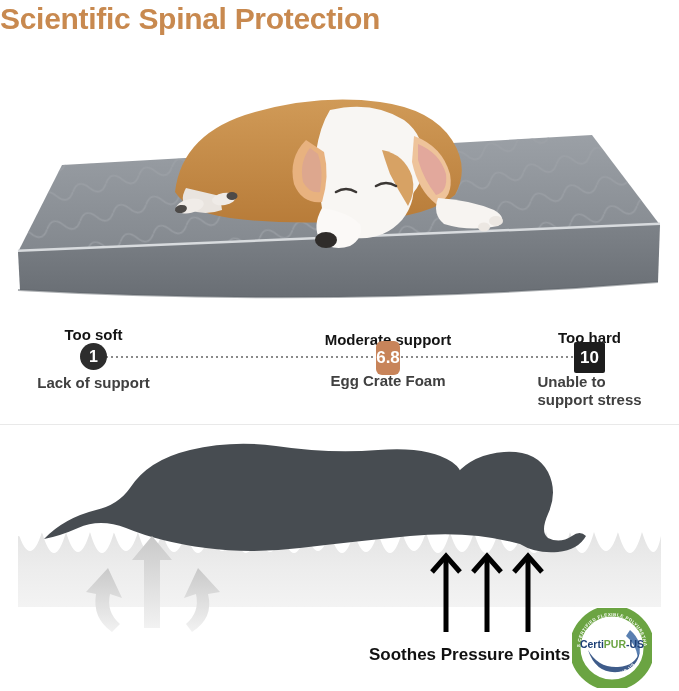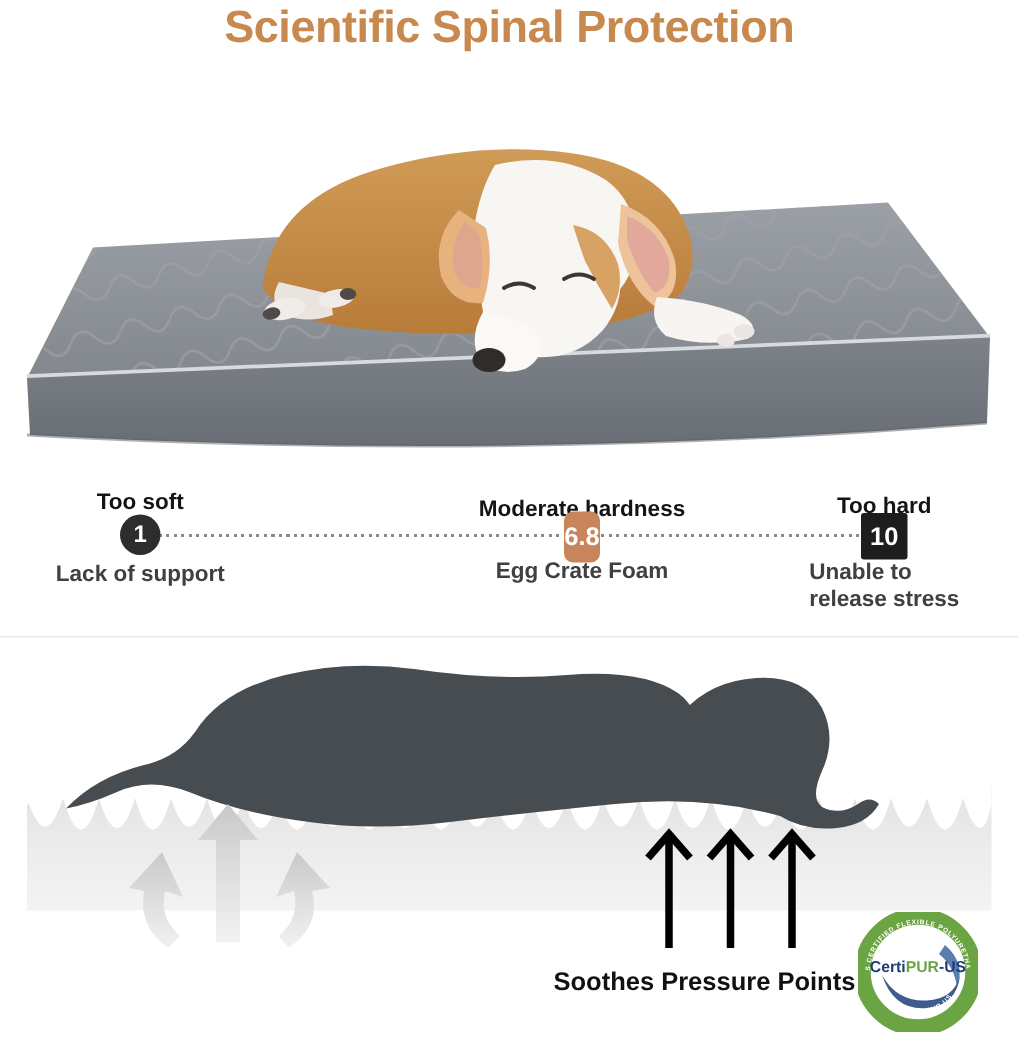--- a/index.html
+++ b/index.html
@@ -9,21 +9,21 @@
     font-family: "Liberation Sans", sans-serif;
     overflow: hidden;
     position: relative;
   }
   .page { position: relative; width: 679px; height: 691px; }
 
   
   .title {
     position: absolute;
     top: 2px; left: 0; width: 679px;
-    text-align: center;
+    text-align: left;
     font-size: 30px;
     font-weight: bold;
     color: #c8894f;
     letter-spacing: -0.3px;
   }
 
   
   .hero { position: absolute; top: 40px; left: 0; width: 679px; height: 260px; }
 
   
@@ -152,30 +152,30 @@
   <div class="scale">
     <div class="scale-line"></div>
 
     <div class="stop" style="left:80px; top:31px;">
       <div class="top-label">Too soft</div>
       <div class="marker marker-circle">1</div>
       <div class="bot-label">Lack of support</div>
     </div>
 
     <div class="stop" style="left:376px; top:29px;">
-      <div class="top-label">Moderate hardness</div>
+      <div class="top-label">Moderate support</div>
       <div class="marker marker-round-sq">6.8</div>
       <div class="bot-label">Egg Crate Foam</div>
     </div>
 
     <div class="stop" style="left:574px; top:30px;">
       <div class="top-label">Too hard</div>
       <div class="marker marker-square">10</div>
       <div class="bot-label" style="white-space:pre;">Unable to
-release stress</div>
+support stress</div>
     </div>
   </div>
 
   <div class="divider"></div>
 
   <div class="diagram">
     <svg width="679" height="200" viewBox="0 0 679 200">
       <defs>
         <linearGradient id="foamG" x1="0" y1="0" x2="0" y2="1">
           <stop offset="0%" stop-color="#e2e2e2"></stop>

